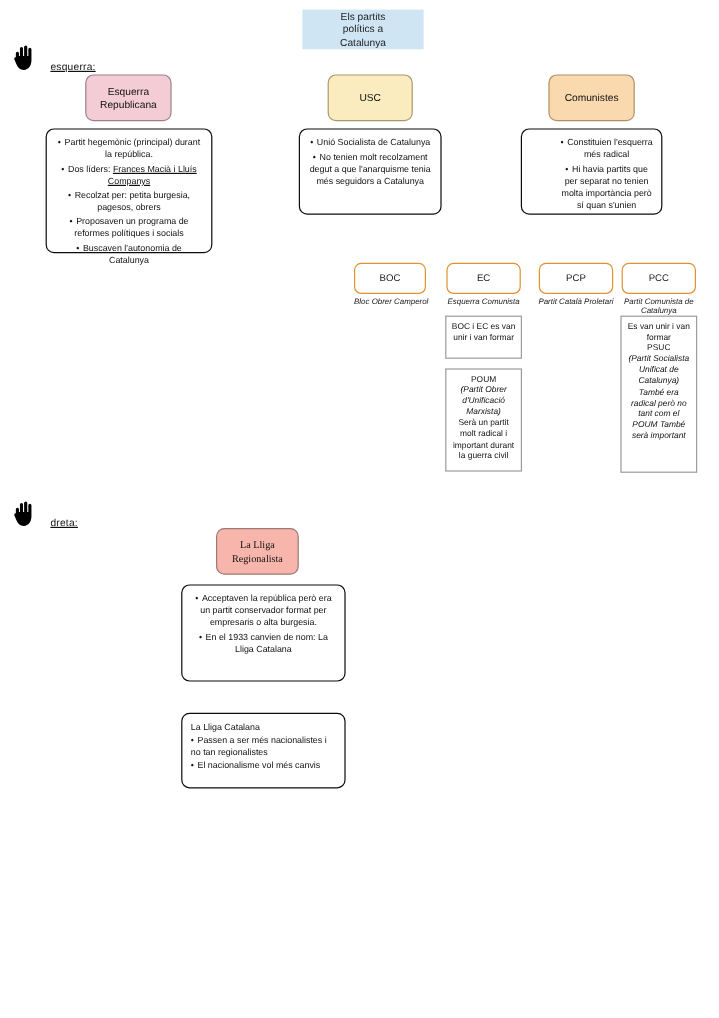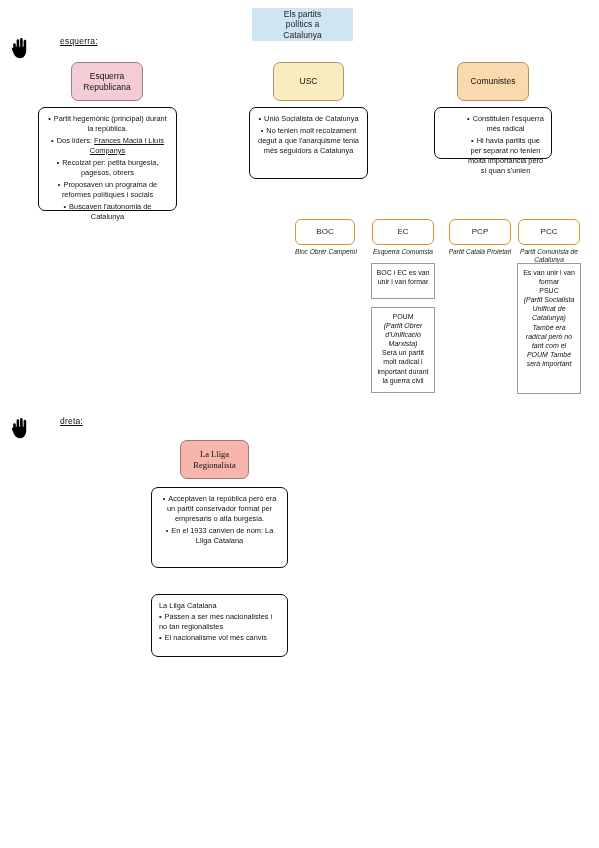--- a/index.html
+++ b/index.html
@@ -35,22 +35,22 @@
     background: #cfe5f3;
     font-size: 8.5px;
     color: #1d1d1d;
     padding: 2px 20px;
   }
 
   
   .section-marker {
     position: absolute;
     display: flex;
-    align-items: flex-start;
-    gap: 28px;
+    align-items: flex-end;
+    gap: 10px;
   }
   .hand-icon { width: 22px; height: 24px; display:block; }
   .section-label {
     font-size: 8.5px;
     text-decoration: underline;
     color: #111;
     letter-spacing: .2px;
   }
   #marker-esquerra { left: 10px; top: 36px; }
   #marker-dreta { left: 10px; top: 416px; }
@@ -99,21 +99,21 @@
   }
   .detail li::before {
     content: "•";
     margin-right: 3px;
   }
   .detail li:last-child { margin-bottom: 0; }
   .u { text-decoration: underline; }
 
   #detail-erc  { left: 38px;  top: 107px; width: 139px; height: 104px; }
   #detail-usc  { left: 249px; top: 107px; width: 119px; height: 72px; }
-  #detail-com  { left: 434px; top: 107px; width: 118px; height: 52px; padding-left: 32px; }
+  #detail-com  { left: 434px; top: 107px; width: 118px; height: 72px; padding-left: 32px; }
 
   #detail-lliga {
     left: 151px; top: 487px; width: 137px; height: 81px;
   }
   #detail-lliga-catalana {
     left: 151px; top: 594px; width: 137px; height: 63px;
     text-align: left;
   }
   #detail-lliga-catalana .lc-title {
     text-align: left;

